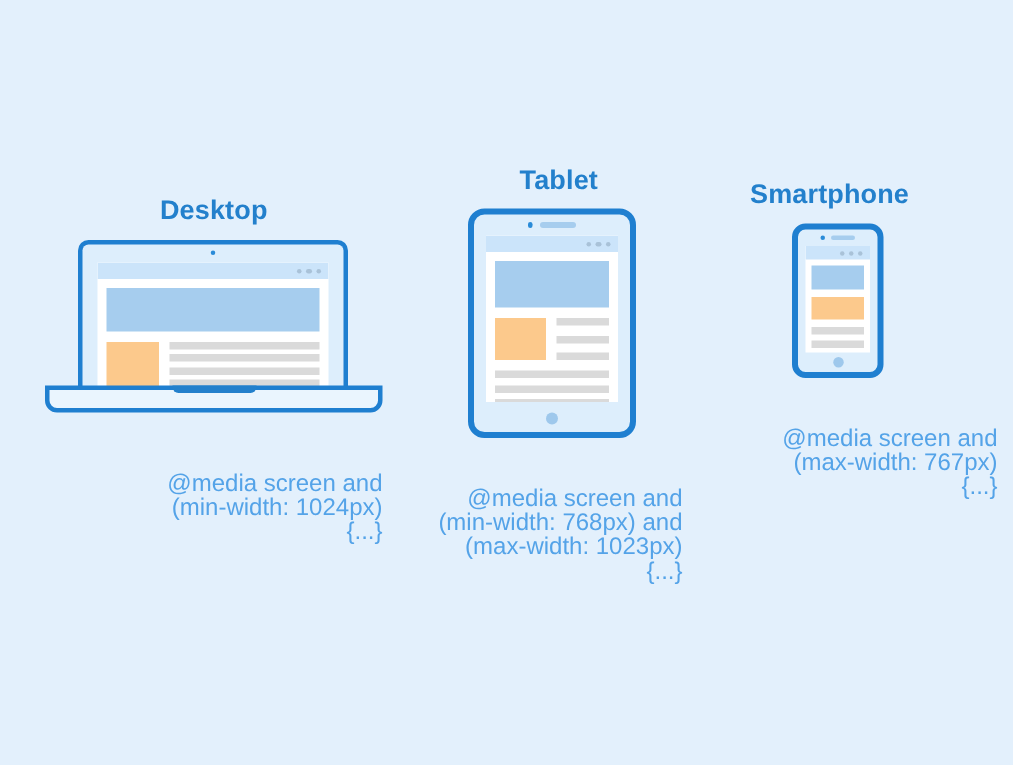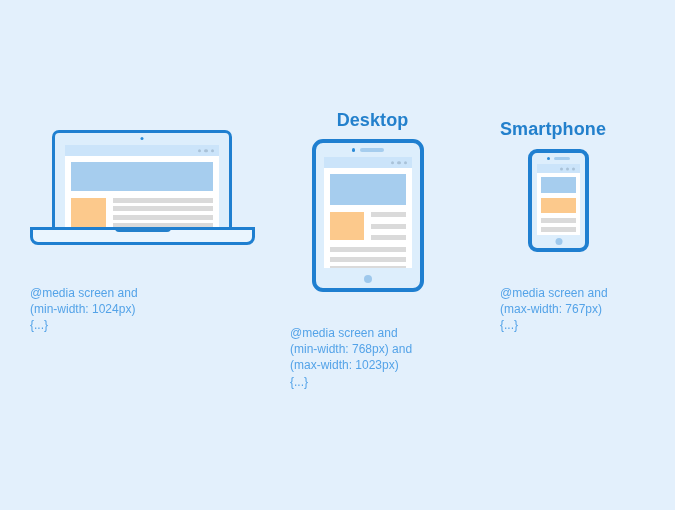--- a/index.html
+++ b/index.html
@@ -29,23 +29,24 @@
     color: #2380cc;
     font-weight: bold;
     font-size: 18px;
     letter-spacing: 0.1px;
     text-align: center;
     white-space: nowrap;
   }
 
   .caption {
     color: #54a3e8;
-    font-size: 12px;
+    font-size: 16px;
     line-height: 16.2px;
     white-space: pre-line;
+    text-align: right;
   }
 
   
   #desktop-col { left: 30px; top: 130px; width: 225px; }
   #desktop-col .heading { margin-bottom: 9px; }
 
   .laptop {
     position: relative;
     width: 225px;
     height: 120px;
@@ -264,20 +265,21 @@
     background: #9ec8ec;
   }
   #phone-caption { margin-top: 33px; }
 </style>
 </head>
 <body>
 
 <div class="stage">
 
   <div class="col" id="desktop-col">
+    <div class="heading">Desktop</div>
 
     <div class="laptop">
       <div class="laptop-lid">
         <div class="laptop-cam"></div>
         <div class="laptop-screen">
           <div class="browser-bar">
             <div class="dots">
               <i></i>
               <i></i>
               <i></i>
@@ -300,21 +302,21 @@
       <div class="laptop-base"></div>
       <div class="laptop-notch"></div>
     </div>
 
     <div class="caption" id="desktop-caption">@media screen and
 (min-width: 1024px)
 {...}</div>
   </div>
 
   <div class="col" id="tablet-col">
-    <div class="heading">Desktop</div>
+    <div class="heading">Tablet</div>
 
     <div class="tablet">
       <div class="tab-top">
         <div class="tab-cam"></div>
         <div class="tab-speaker"></div>
       </div>
       <div class="tablet-screen">
         <div class="browser-bar">
           <div class="dots">
             <i></i>

